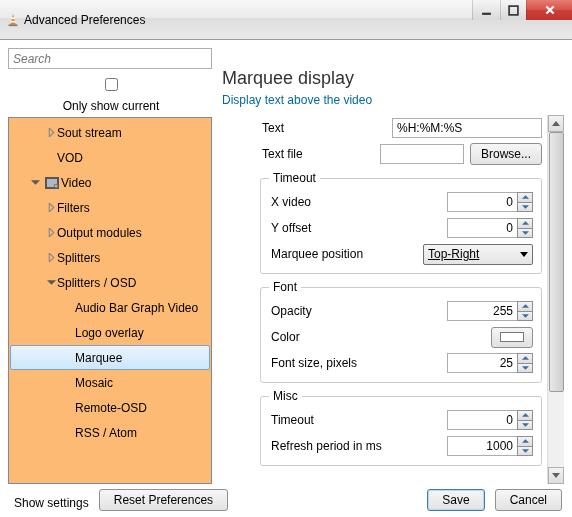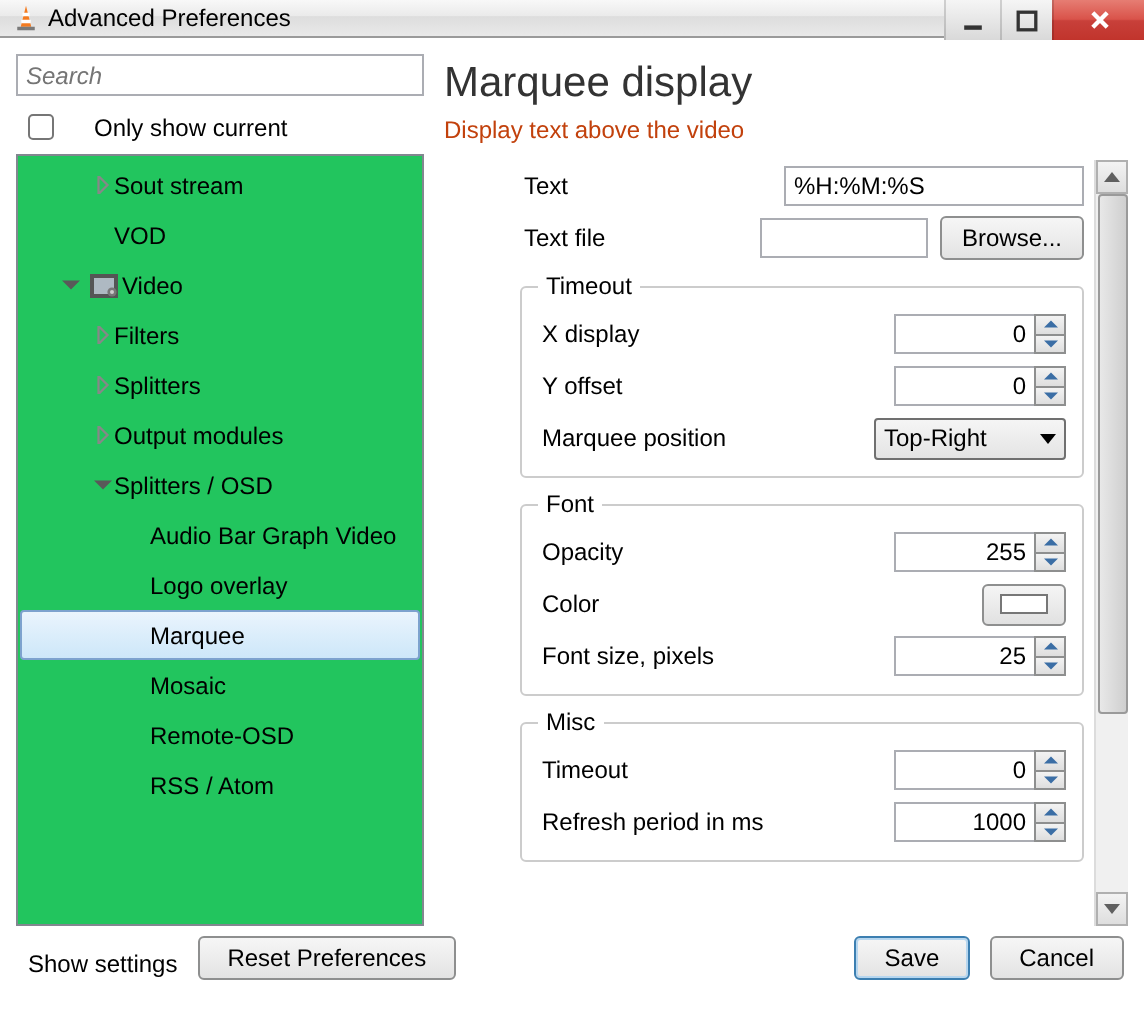--- a/index.html
+++ b/index.html
@@ -1,20 +1,20 @@
 <!DOCTYPE html>
 <html><head>
 <meta charset="utf-8">
 <style>
   * { box-sizing: border-box; font-family: "Segoe UI", Tahoma, sans-serif; font-size: 12px; }
   body { margin: 0; background: #fff; width: 572px; height: 517px; overflow: hidden; }
 
   
   .titlebar {
-    height: 19px;
+    height: 40px;
     background: linear-gradient(to bottom, #f8f8f8 0%, #eaeaea 45%, #dddddd 46%, #e9e9e9 100%);
     border-bottom: 1px solid #9a9a9a;
     display: flex; align-items: center;
     padding-left: 6px;
     position: relative;
   }
   .titlebar .title { margin-left: 4px; color: #000; }
   .winbtns { position: absolute; right: 0; top: 0; display: flex; height: 20px; }
   .winbtn {
     width: 28px; height: 20px; display: flex; align-items: center; justify-content: center;
@@ -34,25 +34,25 @@
 
   
   .content { display: flex; height: 444px; padding: 8px 8px 0 8px; gap: 8px; }
 
   
   .leftcol { width: 228px; display: flex; flex-direction: column; }
   .search {
     width: 100%; height: 21px; border: 1px solid #abadb3; padding: 2px 4px; background: #fff;
     color: #888; font-style: italic;
   }
-  .onlycurrent { display: flex; align-items: center; gap: 17px; margin: 6px 0 4px 2px; }
+  .onlycurrent { display: flex; align-items: center; gap: 5px; margin: 6px 0 4px 2px; flex-direction: column; }
   .onlycurrent input { width: 13px; height: 13px; }
 
   .tree {
-    flex: 1; border: 1px solid #828790; background: #22c55e; overflow-y: auto; overflow-x: hidden;
+    flex: 1; border: 1px solid #828790; background: #fdba74; overflow-y: auto; overflow-x: hidden;
     padding: 2px 0; position: relative;
   }
   .tree-item {
     height: 25px; display: flex; align-items: center; padding-right: 4px;
     border: 1px solid transparent; border-radius: 2px; margin: 0 1px;
     white-space: nowrap;
   }
   .tree-item.selected {
     background: linear-gradient(to bottom, #eaf4fd, #cde7f9);
     border: 1px solid #7da2ce;
@@ -61,22 +61,22 @@
   .tree-item .caret svg { width: 9px; height: 9px; }
   .tree-item .icon { width: 18px; display: flex; justify-content: center; }
   .tree-item .label { color: #000; }
   .indent-1 { padding-left: 18px; }
   .indent-2 { padding-left: 34px; }
   .indent-3 { padding-left: 52px; }
   .tree-item.indent-1 .caret { margin-right: 2px; }
 
   
   .rightcol { flex: 1; display: flex; flex-direction: column; position: relative; }
-  .rightcol h1 { font-size: 21px; font-weight: normal; color: #333; margin: 3px 0 4px 2px; }
-  .subtitle { color: #c2410c; margin: 0 0 8px 2px; }
+  .rightcol h1 { font-size: 18px; font-weight: normal; color: #333; margin: 20px 0 4px 2px; }
+  .subtitle { color: #0369a1; margin: 0 0 8px 2px; }
   .panel-scroll { flex: 1; position: relative; overflow: hidden; }
   .panel-inner { padding-right: 22px; padding-left: 40px; }
 
   .row { display: flex; align-items: center; height: 26px; }
   .row .lbl { width: 120px; padding-left: 2px; }
   .row .ctrl { flex: 1; display: flex; justify-content: flex-end; align-items: center; gap: 0; }
 
   input.text {
     width: 150px; height: 20px; border: 1px solid #abadb3; padding: 1px 4px; background: #fff;
   }
@@ -94,23 +94,23 @@
   }
   .spinbtns { display: flex; flex-direction: column; width: 16px; }
   .spinbtns .sb {
     flex: 1; border: 1px solid #8e8f8f; background: linear-gradient(to bottom,#f3f3f3,#dedede);
     display: flex; align-items:center; justify-content:center;
   }
   .spinbtns .sb:first-child { border-bottom: none; }
   .spinbtns svg { width: 7px; height: 4px; }
 
   .combo {
-    width: 96px; height: 21px; border: 1px solid #707070; border-radius: 2px;
+    width: 110px; height: 21px; border: 1px solid #707070; border-radius: 2px;
     background: linear-gradient(to bottom,#f5f5f5,#e4e4e4);
-    display: flex; align-items:center; padding: 0 4px; justify-content: space-between;
+    display: flex; align-items:center; padding: 0 4px; justify-content: space-between; text-decoration: underline;
   }
   .combo svg { width: 8px; height: 5px; }
 
   .colorbtn {
     width: 42px; height: 21px; border: 1px solid #8e8f8f; border-radius: 3px;
     background: linear-gradient(to bottom,#f5f5f5,#e1e1e1);
     display:flex; align-items:center; justify-content:center;
   }
   .colorbtn .swatch { width: 24px; height: 10px; background: #fff; border: 1px solid #777; }
 
@@ -232,29 +232,29 @@
             </svg>
           </span>
         <span class="label">Filters</span>
       </div>
       <div class="tree-item indent-2">
         <span class="caret">
             <svg viewBox="0 0 8 8">
               <path d="M2 0 L6 4 L2 8 Z" fill="none" stroke="#888"></path>
             </svg>
           </span>
+        <span class="label">Output modules</span>
+      </div>
+      <div class="tree-item indent-2">
+        <span class="caret">
+            <svg viewBox="0 0 8 8">
+              <path d="M2 0 L6 4 L2 8 Z" fill="none" stroke="#888"></path>
+            </svg>
+          </span>
         <span class="label">Splitters</span>
-      </div>
-      <div class="tree-item indent-2">
-        <span class="caret">
-            <svg viewBox="0 0 8 8">
-              <path d="M2 0 L6 4 L2 8 Z" fill="none" stroke="#888"></path>
-            </svg>
-          </span>
-        <span class="label">Output modules</span>
       </div>
       <div class="tree-item indent-2">
         <span class="caret">
             <svg viewBox="0 0 8 8">
               <path d="M0 2 L4 6 L8 2 Z" fill="#595959"></path>
             </svg>
           </span>
         <span class="label">Splitters / OSD</span>
       </div>
       <div class="tree-item indent-3">
@@ -302,21 +302,21 @@
           <div class="lbl">Text file</div>
           <div class="ctrl">
             <input class="text textfile" value="" style="">
             <button class="browse">Browse...</button>
           </div>
         </div>
 
         <fieldset class="grp">
           <legend>Timeout</legend>
           <div class="row">
-            <div class="lbl">X display</div>
+            <div class="lbl">X video</div>
             <div class="ctrl">
               <div class="spinner">
                 <input value="0" style="">
                 <div class="spinbtns">
                   <div class="sb">
                       <svg viewBox="0 0 8 4">
                         <path d="M0 4 L4 0 L8 4 Z" fill="#3b6ea5"></path>
                       </svg>
                     </div>
                   <div class="sb">

